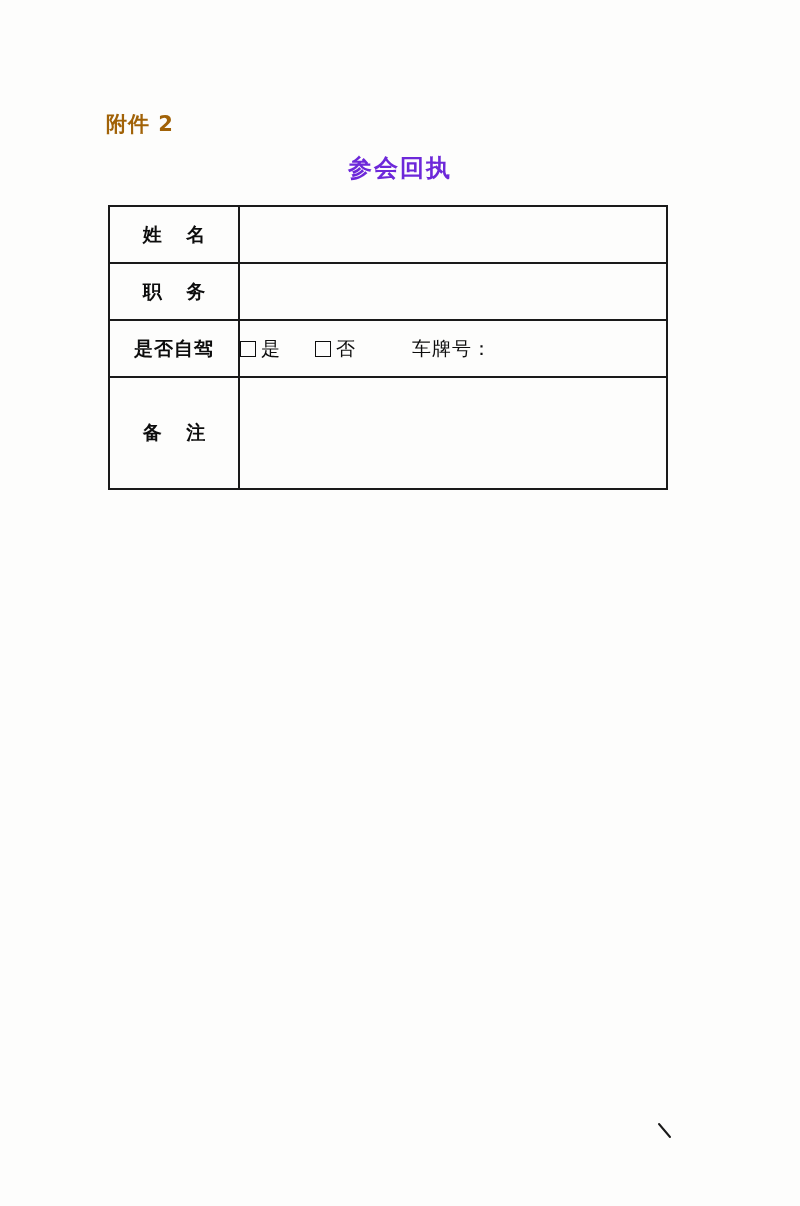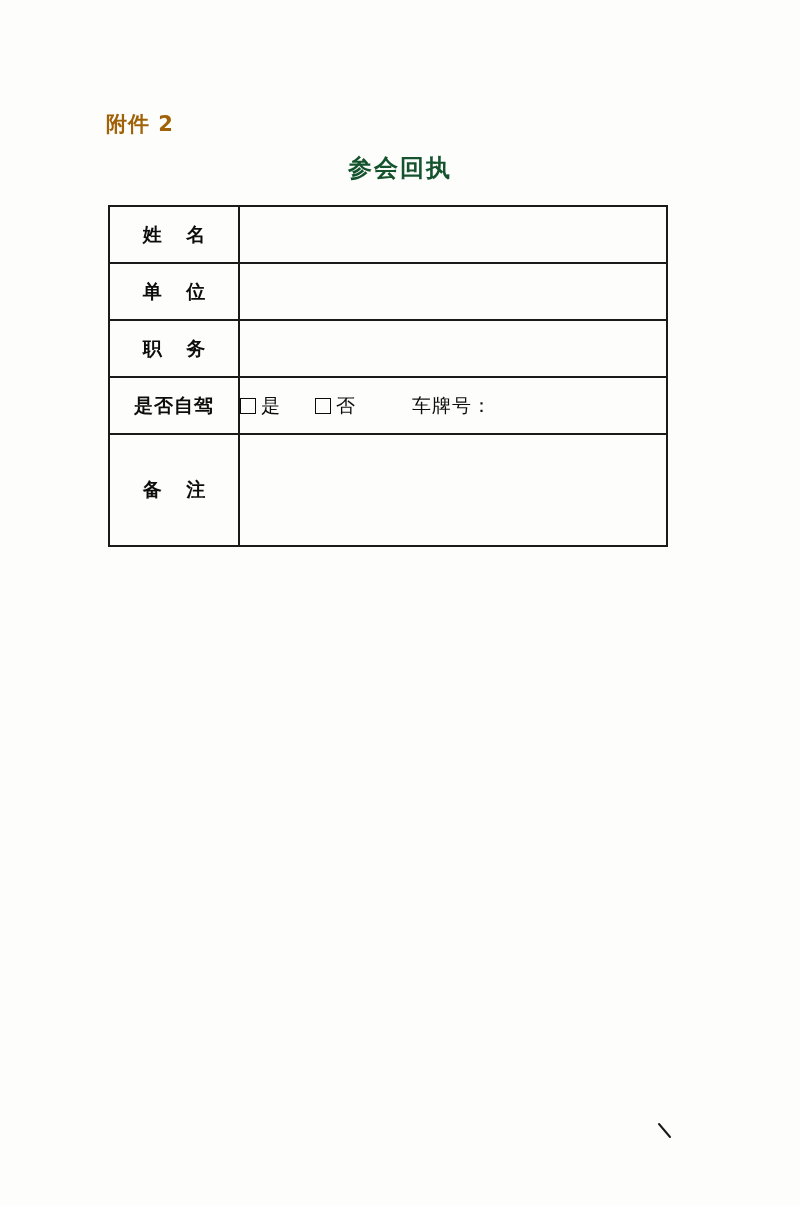--- a/index.html
+++ b/index.html
@@ -34,21 +34,21 @@
   }
   .doc-title {
     position: absolute;
     left: 0;
     top: 152px;
     width: 800px;
     text-align: center;
     font-size: 24px;
     font-weight: 700;
     letter-spacing: 2px;
-    color: #14532d;
+    color: #6d28d9;
   }
   .form-table {
     position: absolute;
     left: 108px;
     top: 205px;
     width: 560px;
     border-collapse: collapse;
     table-layout: fixed;
   }
   .form-table td {
@@ -120,26 +120,20 @@
 
   <table class="form-table">
     <tbody>
       <tr class="row-std">
         <td class="label-cell">
           <span class="spaced">姓  名</span>
         </td>
         <td class="value-cell"></td>
       </tr>
 
-      <tr class="row-std">
-        <td class="label-cell">
-          <span class="spaced">单  位</span>
-        </td>
-        <td class="value-cell"></td>
-      </tr>
 
       <tr class="row-std">
         <td class="label-cell">
           <span class="spaced">职  务</span>
         </td>
         <td class="value-cell"></td>
       </tr>
 
 
       <tr class="row-std">

